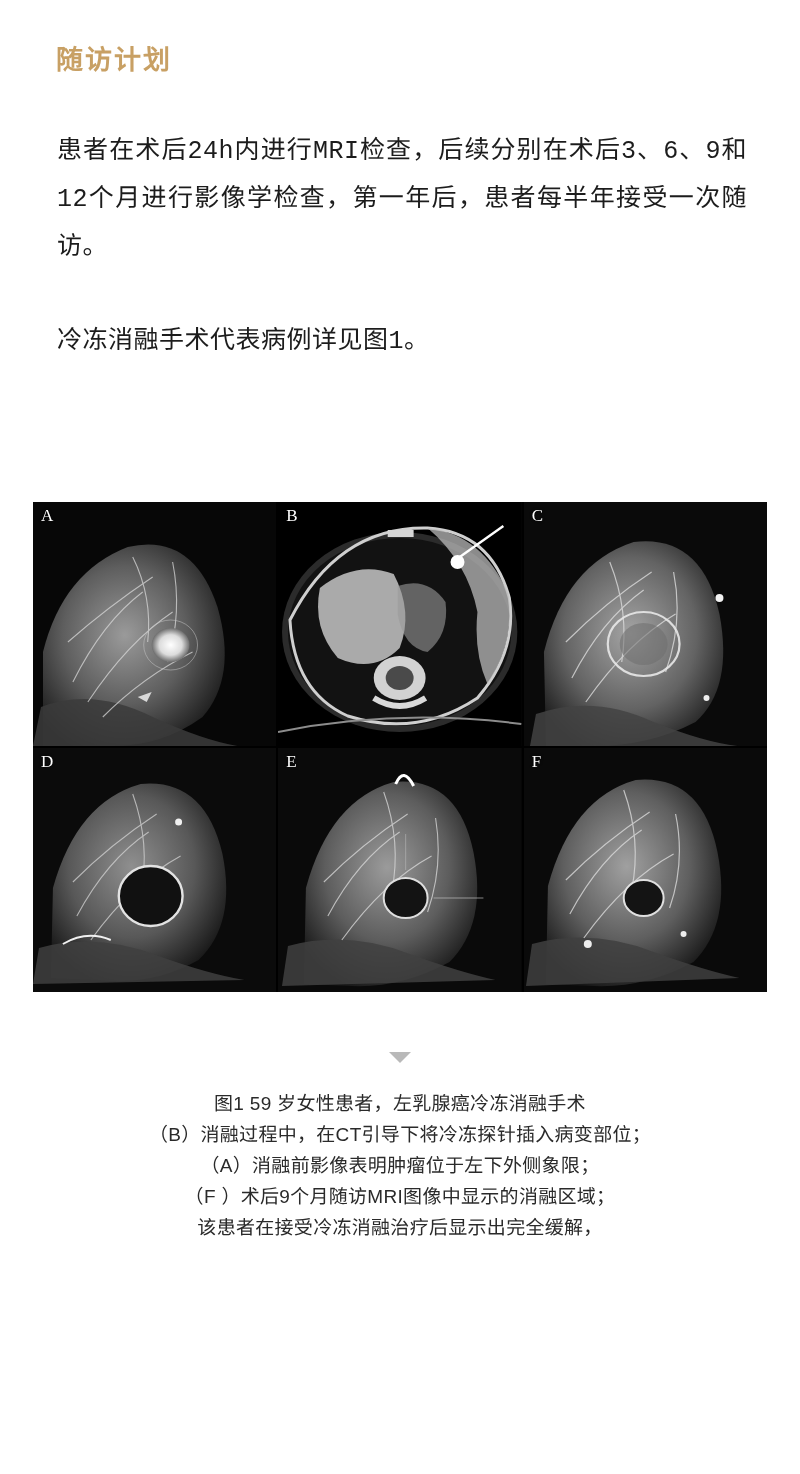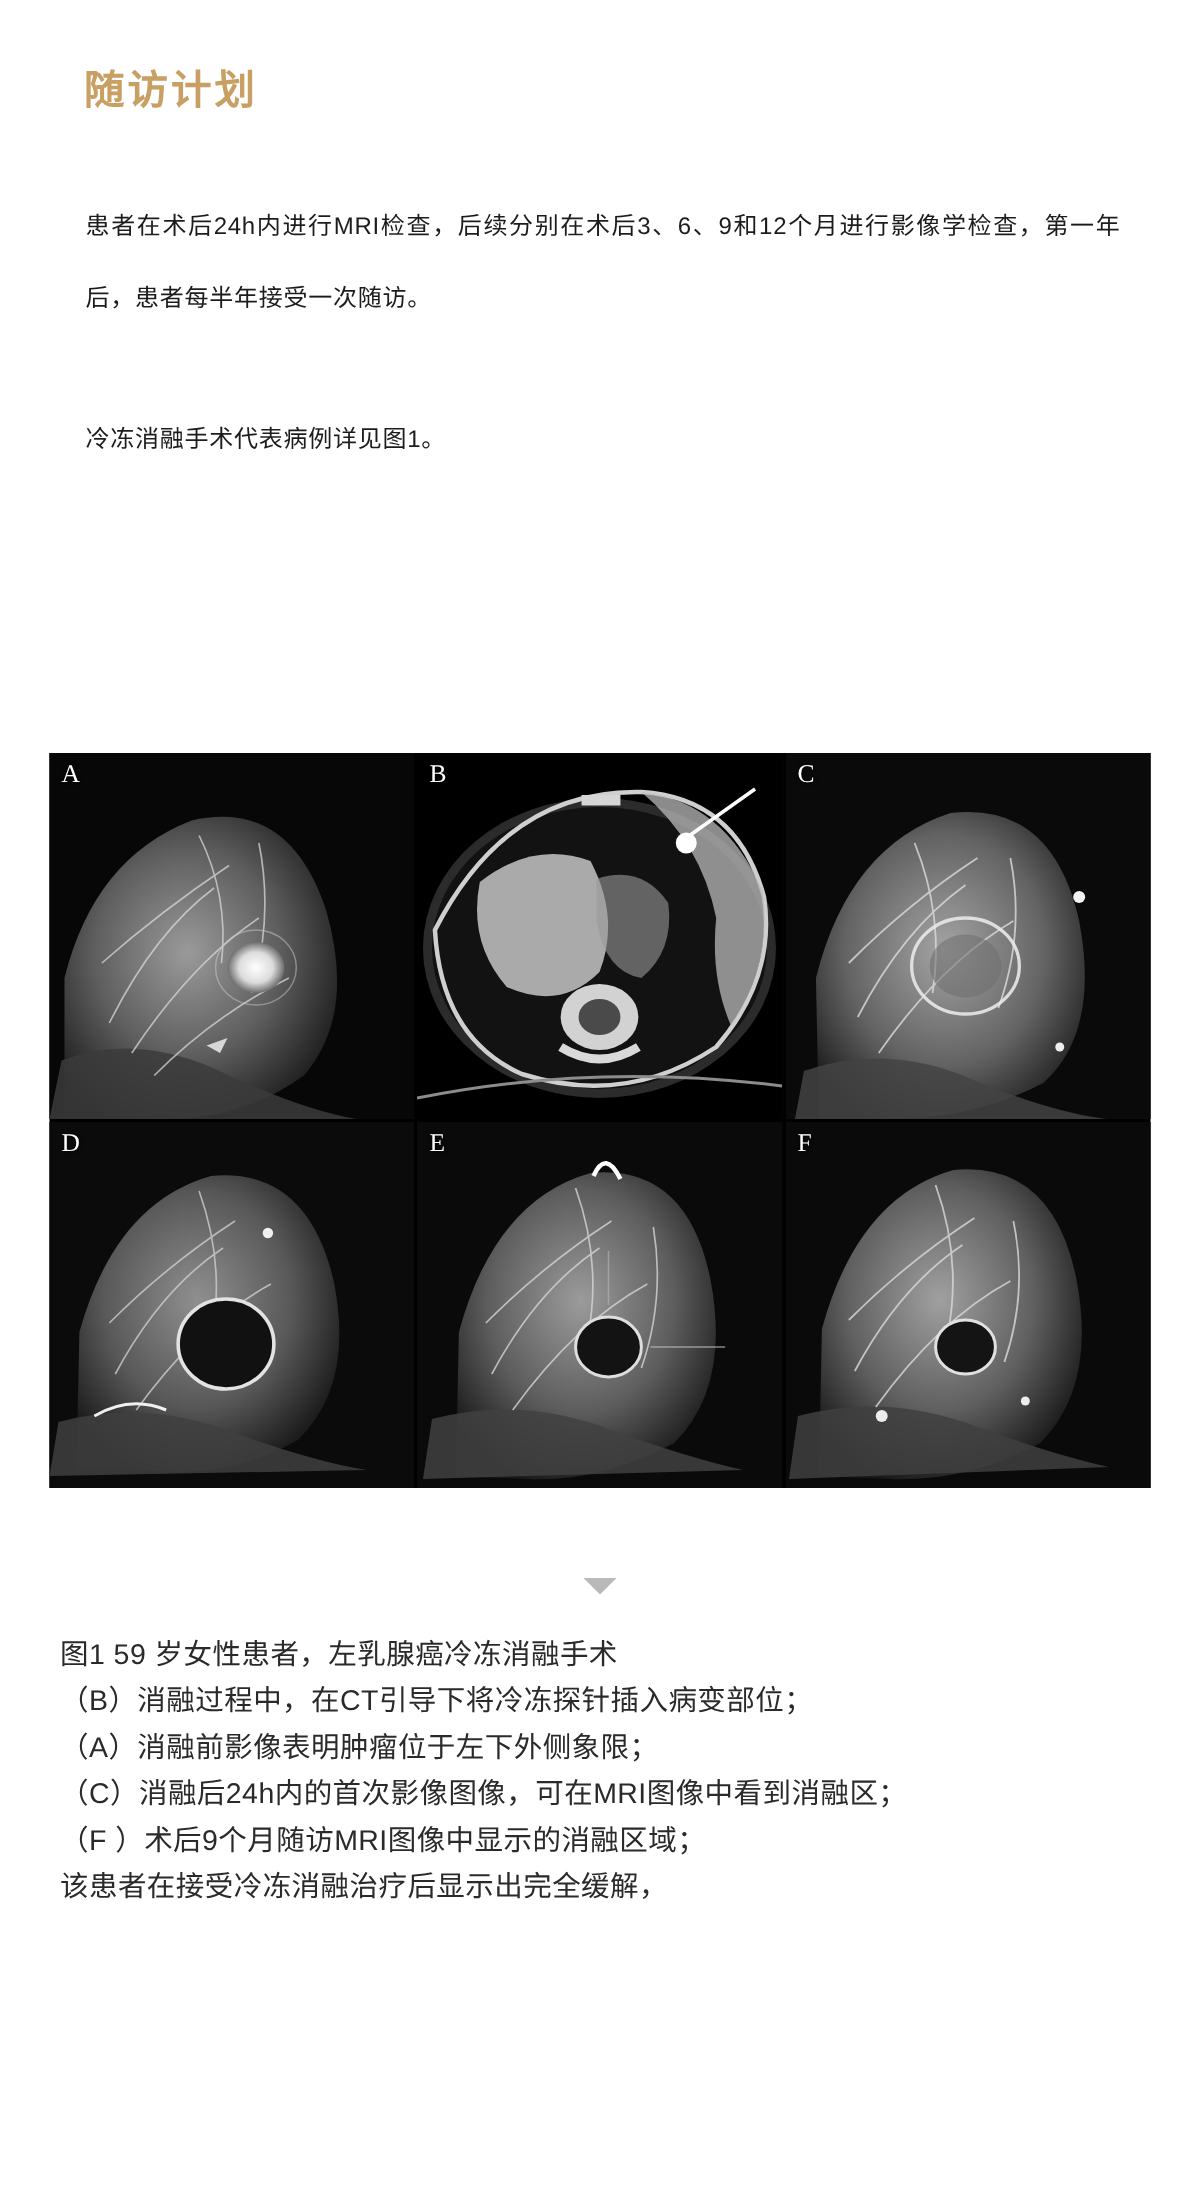--- a/index.html
+++ b/index.html
@@ -28,25 +28,26 @@
     font-size: 27px;
     font-weight: bold;
     letter-spacing: 2px;
     color: #c8a064;
   }
   .body-block {
     position: absolute;
     left: 57px;
     top: 128px;
     width: 690px;
-    font-size: 16px;
+    font-size: 25px;
     line-height: 48px;
     color: #1c1c1c;
     letter-spacing: 0.5px;
     text-align: justify;
+    font-family: Liberation Mono, monospace;
   }
   .body-para {
     margin: 0;
   }
   .body-para.second {
     margin-top: 46px;
   }
   
   .figure {
     position: absolute;
@@ -90,21 +91,21 @@
     height: 0;
     border-left: 11px solid transparent;
     border-right: 11px solid transparent;
     border-top: 11px solid #b9b9b9;
   }
   .caption {
     position: absolute;
     left: 40px;
     top: 1088px;
     width: 720px;
-    text-align: left;
+    text-align: center;
     font-size: 19px;
     line-height: 31px;
     color: #2a2a2a;
     letter-spacing: 0.3px;
   }
   .caption .line {
     display: block;
     white-space: nowrap;
   }
 </style>
@@ -282,18 +283,17 @@
       </svg>
     </div>
   </div>
 
   <div class="caption-arrow"></div>
 
   <div class="caption">
     <span class="line">图1  59 岁女性患者，左乳腺癌冷冻消融手术</span>
     <span class="line">（B）消融过程中，在CT引导下将冷冻探针插入病变部位；</span>
     <span class="line">（A）消融前影像表明肿瘤位于左下外侧象限；</span>
-    <span class="line">（C）消融后24h内的首次影像图像，可在MRI图像中看到消融区；</span>
     <span class="line">（F ）术后9个月随访MRI图像中显示的消融区域；</span>
     <span class="line">该患者在接受冷冻消融治疗后显示出完全缓解，</span>
   </div>
 
 </div>
 
 </body></html>

